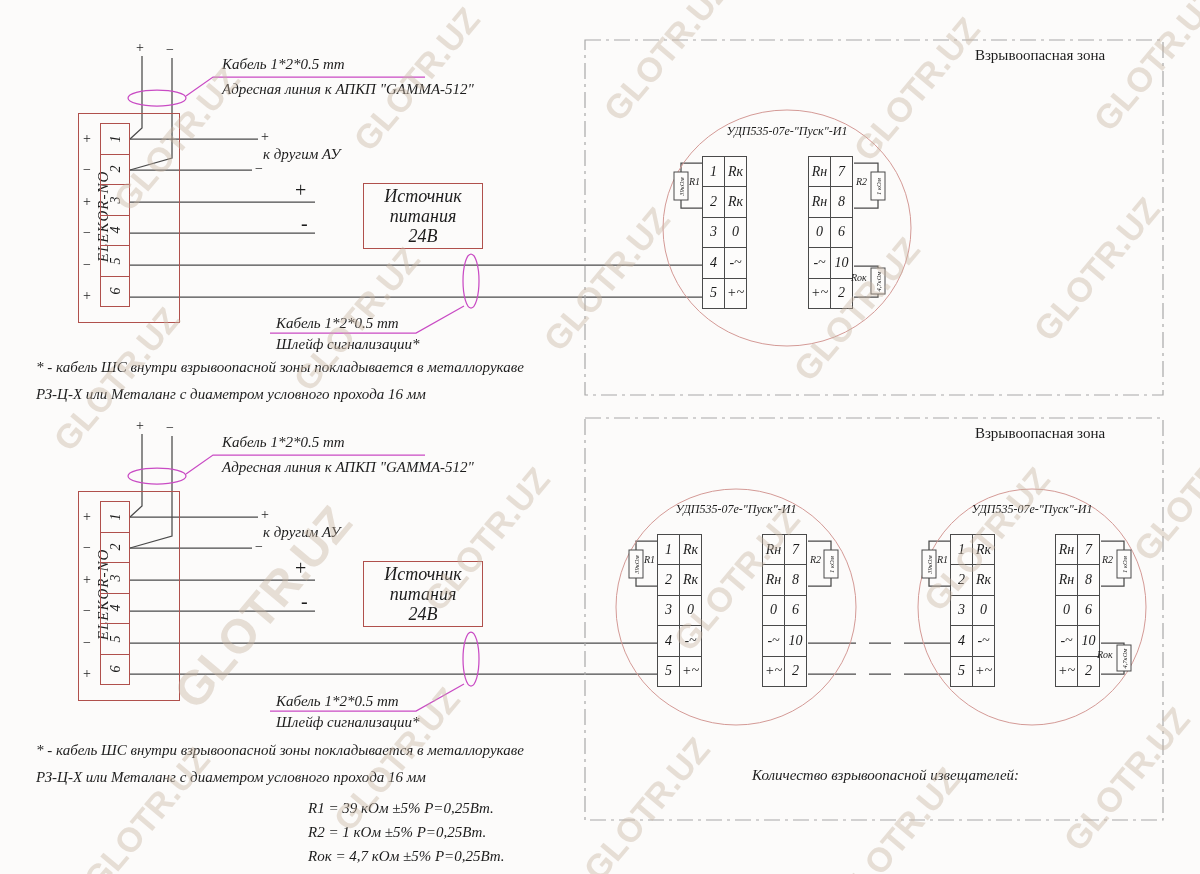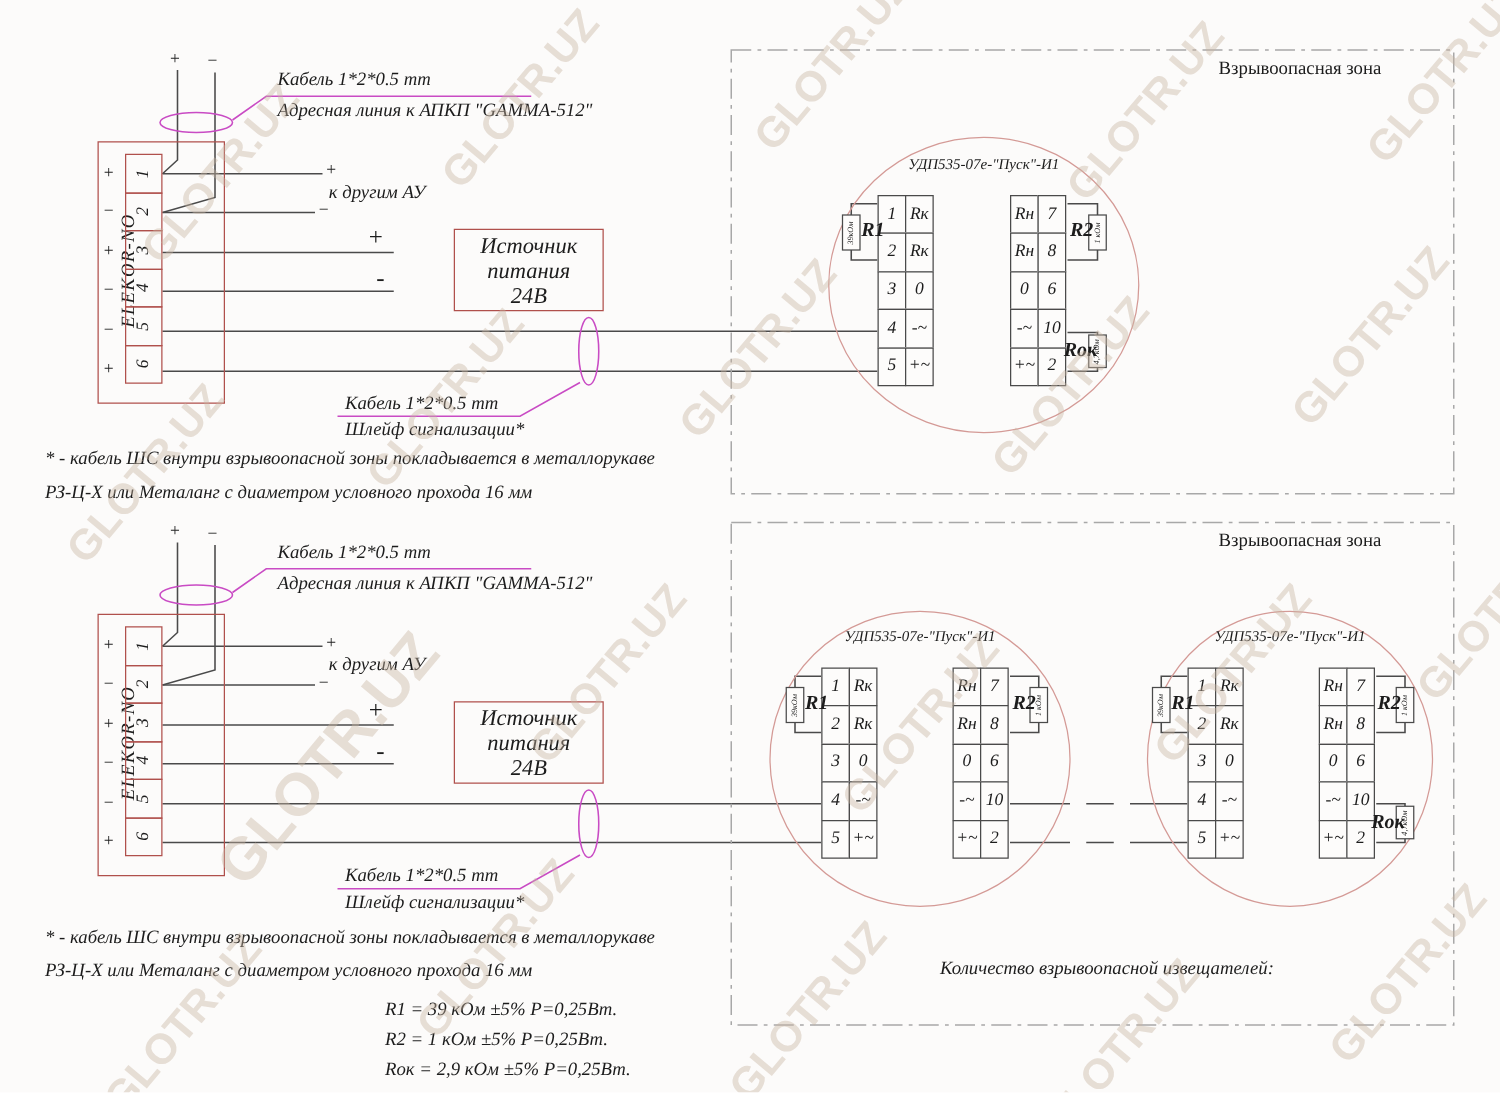--- a/index.html
+++ b/index.html
@@ -29,21 +29,21 @@
   .sign-lbl{position:absolute;font-size:14px;}
   .sign-big{position:absolute;font-size:20px;}
   .zone-lbl{position:absolute;width:200px;text-align:center;font-size:15px;white-space:nowrap;}
   .dev-title{position:absolute;width:220px;text-align:center;font-style:italic;font-size:12px;white-space:nowrap;}
   .dtable{position:absolute;display:flex;flex-direction:column;}
   .drow{display:flex;margin-top:-1px;}
   .drow:first-child{margin-top:0;}
   .dcell{box-sizing:border-box;width:23px;height:31.4px;border:1px solid #4a4a4a;margin-left:-1px;
          display:flex;align-items:center;justify-content:center;font-style:italic;font-size:14px;background:#fdfcfb;}
   .dcell:first-child{margin-left:0;}
-  .rlabel{position:absolute;font-style:italic;font-size:16px;white-space:nowrap;font-weight:bold;}
+  .rlabel{position:absolute;font-style:italic;font-size:10px;white-space:nowrap;}
   .rval{position:absolute;display:flex;align-items:center;justify-content:center;}
   .rval span{transform:rotate(-90deg);font-style:italic;font-size:6.5px;white-space:nowrap;}
   .note{position:absolute;font-style:italic;font-size:15px;white-space:nowrap;}
 </style>
 </head>
 <body>
 
 <div class="canvas">
 
   <svg class="layer" width="1200" height="874">
@@ -394,21 +394,21 @@
         <span>4,7кОм</span>
       </div>
 
     <div class="note" style="left:36px;top:742px;">* - кабель ШС внутри взрывоопасной зоны покладывается в металлорукаве</div>
     <div class="note" style="left:36px;top:769px;">РЗ-Ц-Х или Металанг с диаметром условного прохода 16 мм</div>
 
     <div class="note" style="left:752px;top:767px;">Количество взрывоопасной извещателей:</div>
 
     <div class="note" style="left:308px;top:800px;">R1 = 39 кОм  ±5%  P=0,25Вт.</div>
     <div class="note" style="left:308px;top:824px;">R2 = 1 кОм  ±5%  P=0,25Вт.</div>
-    <div class="note" style="left:308px;top:848px;">Rок = 2,9 кОм  ±5%  P=0,25Вт.</div>
+    <div class="note" style="left:308px;top:848px;">Rок = 4,7 кОм  ±5%  P=0,25Вт.</div>
   </div>
 
   <div class="wm-layer">
     <span class="wm" style="left:90px;top:120px;">GLOTR.UZ</span>
     <span class="wm" style="left:330px;top:60px;">GLOTR.UZ</span>
     <span class="wm" style="left:580px;top:30px;">GLOTR.UZ</span>
     <span class="wm" style="left:830px;top:70px;">GLOTR.UZ</span>
     <span class="wm" style="left:1070px;top:40px;">GLOTR.UZ</span>
     <span class="wm" style="left:30px;top:360px;">GLOTR.UZ</span>
     <span class="wm" style="left:270px;top:300px;">GLOTR.UZ</span>

